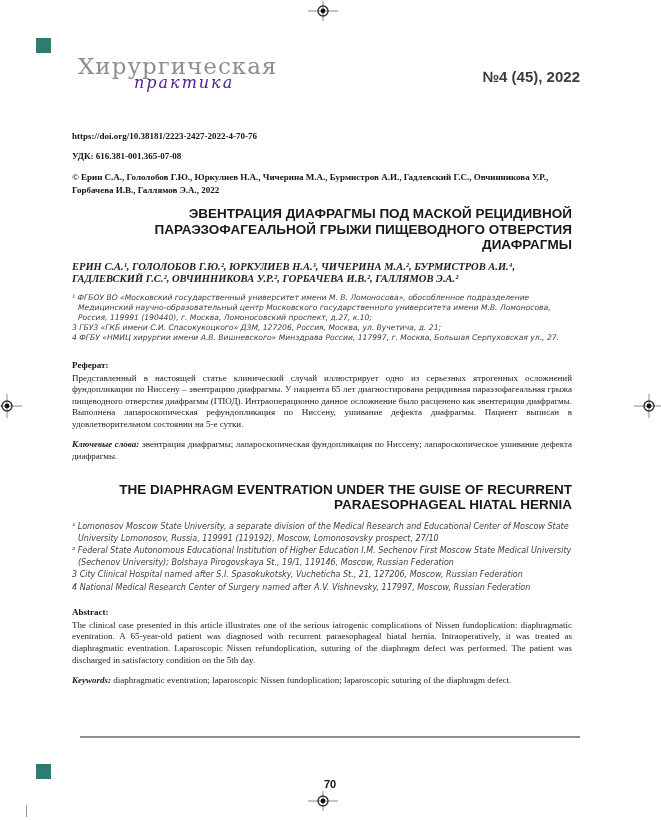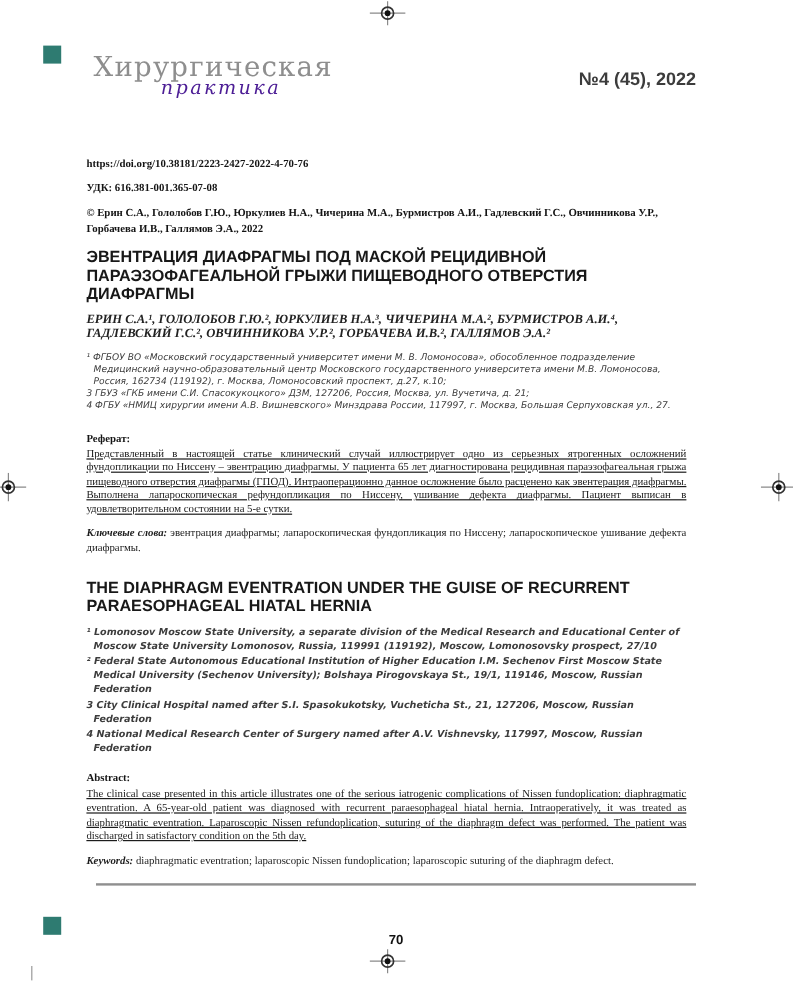--- a/index.html
+++ b/index.html
@@ -9,36 +9,36 @@
   }
   
   .regmark{position:absolute;width:30px;height:22px;}
   .regmark svg{display:block;}
   
   .accent-square{position:absolute;width:15px;height:15px;background:#2e7b71;}
   .accent-square.top{left:36px;top:38px;}
   .accent-square.bottom{left:36px;top:764px;}
   .corner-tick{position:absolute;left:26px;top:805px;width:1px;height:12px;background:#9a9a9a;}
   
-  .header{position:absolute;left:78px;top:44px;width:502px;}
+  .header{position:absolute;left:78px;top:54px;width:502px;}
   .logo-line1{font-family:"DejaVu Serif",serif;font-size:23px;line-height:24px;color:#8e8e8e;letter-spacing:1px;}
   .logo-line2{font-family:"DejaVu Serif",serif;font-style:italic;font-size:16px;line-height:16px;color:#4c1d95;margin-left:56px;margin-top:-3px;letter-spacing:2px;}
   .issue-number{position:absolute;right:0;top:14px;font-family:"Liberation Sans",sans-serif;font-weight:bold;font-size:15px;color:#3c3c3c;}
   
   .page-content{position:absolute;left:72px;top:131px;width:500px;}
   .meta-line{font-size:9px;line-height:11px;font-weight:bold;color:#141414;margin:0 0 9px 0;}
   .copyright{font-size:9px;line-height:13px;font-weight:bold;color:#141414;margin:0 0 9px 0;}
-  .title-ru,.title-en{font-family:"Liberation Sans",sans-serif;font-weight:bold;font-size:13.5px;line-height:15.5px;color:#181818;margin:0 0 8px 0;}
+  .title-ru,.title-en{font-family:"Liberation Sans",sans-serif;font-weight:bold;font-size:13.5px;line-height:15.5px;color:#181818;margin:0 0 8px 0;text-align:right;}
   .authors{font-weight:bold;font-style:italic;font-size:10.5px;line-height:12.5px;color:#222;margin:0 0 7px 0;}
   .affiliations{margin:0 0 17px 0;}
   .affiliations p{font-family:"DejaVu Sans",sans-serif;font-style:italic;font-size:7.6px;line-height:10px;color:#3d3d3d;margin:0;padding-left:6px;text-indent:-6px;}
-  .affiliations-en{margin:0 0 13px 0;font-weight:bold;}
+  .affiliations-en{margin:0 0 13px 0;}
   .affiliations-en p{font-family:"DejaVu Sans",sans-serif;font-style:italic;font-size:8px;line-height:12.2px;color:#3d3d3d;margin:0;padding-left:6px;text-indent:-6px;}
   .section-label{font-size:9px;font-weight:bold;line-height:11px;margin:0 0 2px 0;color:#141414;}
-  .abstract-text{font-size:9px;line-height:11.6px;text-align:justify;color:#1c1c1c;margin:0 0 9px 0;text-decoration:underline;}
+  .abstract-text{font-size:9px;line-height:11.6px;text-align:justify;color:#1c1c1c;margin:0 0 9px 0;}
   .keywords-line{font-size:9px;line-height:11.6px;color:#1c1c1c;margin:0 0 13px 0;text-align:justify;}
   .keywords-line .kw-label{font-weight:bold;font-style:italic;}
   .spacer-sm{height:6px;}
   
   .footer-rule{position:absolute;left:80px;top:736px;width:500px;height:2px;background:#8f8f8f;}
   .page-number{position:absolute;left:80px;top:778px;width:500px;text-align:center;font-family:"Liberation Sans",sans-serif;font-weight:bold;font-size:11px;color:#111;}
 </style>
 </head>
 <body>
 
@@ -89,21 +89,21 @@
 
   <div class="page-content">
     <p class="meta-line">https://doi.org/10.38181/2223-2427-2022-4-70-76</p>
     <p class="meta-line">УДК: 616.381-001.365-07-08</p>
     <p class="copyright">© Ерин С.А., Гололобов Г.Ю., Юркулиев Н.А., Чичерина М.А., Бурмистров А.И., Гадлевский Г.С., Овчинникова У.Р., Горбачева И.В., Галлямов Э.А., 2022</p>
 
     <h1 class="title-ru">ЭВЕНТРАЦИЯ ДИАФРАГМЫ ПОД МАСКОЙ РЕЦИДИВНОЙ ПАРАЭЗОФАГЕАЛЬНОЙ ГРЫЖИ ПИЩЕВОДНОГО ОТВЕРСТИЯ ДИАФРАГМЫ</h1>
     <p class="authors">ЕРИН С.А.¹, ГОЛОЛОБОВ Г.Ю.², ЮРКУЛИЕВ Н.А.³, ЧИЧЕРИНА М.А.², БУРМИСТРОВ А.И.⁴, ГАДЛЕВСКИЙ Г.С.², ОВЧИННИКОВА У.Р.², ГОРБАЧЕВА И.В.², ГАЛЛЯМОВ Э.А.²</p>
 
     <div class="affiliations">
-      <p>¹ ФГБОУ ВО «Московский государственный университет имени М. В. Ломоносова», обособленное подразделение Медицинский научно-образовательный центр Московского государственного университета имени М.В. Ломоносова, Россия, 162734 (119192), г. Москва, Ломоносовский проспект, д.27, к.10;</p>
+      <p>¹ ФГБОУ ВО «Московский государственный университет имени М. В. Ломоносова», обособленное подразделение Медицинский научно-образовательный центр Московского государственного университета имени М.В. Ломоносова, Россия, 119991 (190440), г. Москва, Ломоносовский проспект, д.27, к.10;</p>
       <p>3 ГБУЗ «ГКБ имени С.И. Спасокукоцкого» ДЗМ, 127206, Россия, Москва, ул. Вучетича, д. 21;</p>
       <p>4 ФГБУ «НМИЦ хирургии имени А.В. Вишневского» Минздрава России, 117997, г. Москва, Большая Серпуховская ул., 27.</p>
     </div>
 
     <p class="section-label">Реферат:</p>
     <p class="abstract-text">Представленный в настоящей статье клинический случай иллюстрирует одно из серьезных ятрогенных осложнений фундопликации по Ниссену – эвентрацию диафрагмы. У пациента 65 лет диагностирована рецидивная параэзофагеальная грыжа пищеводного отверстия диафрагмы (ГПОД). Интраоперационно данное осложнение было расценено как эвентерация диафрагмы. Выполнена лапароскопическая рефундопликация по Ниссену, ушивание дефекта диафрагмы. Пациент выписан в удовлетворительном состоянии на 5-е сутки.</p>
 
     <p class="keywords-line"><span class="kw-label">Ключевые слова:</span><span> эвентрация диафрагмы; лапароскопическая фундопликация по Ниссену; лапароскопическое ушивание дефекта диафрагмы.</span></p>
 
     <div class="spacer-sm"></div>

